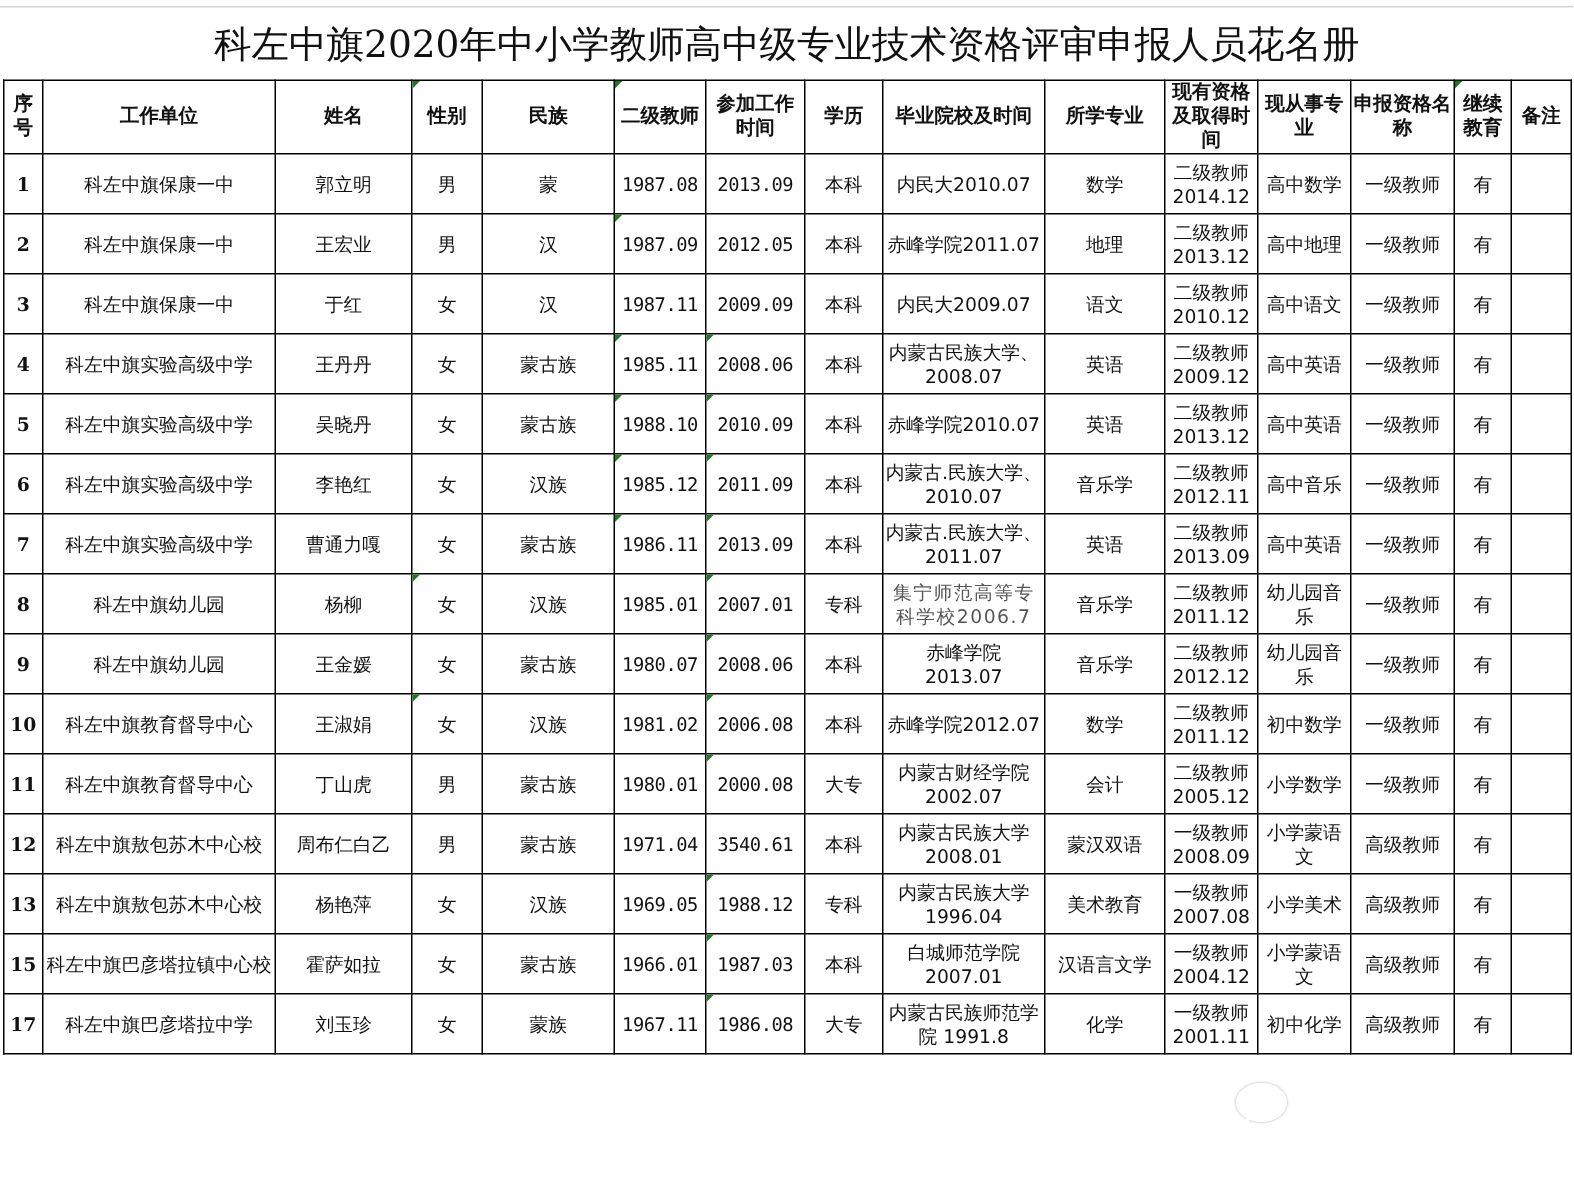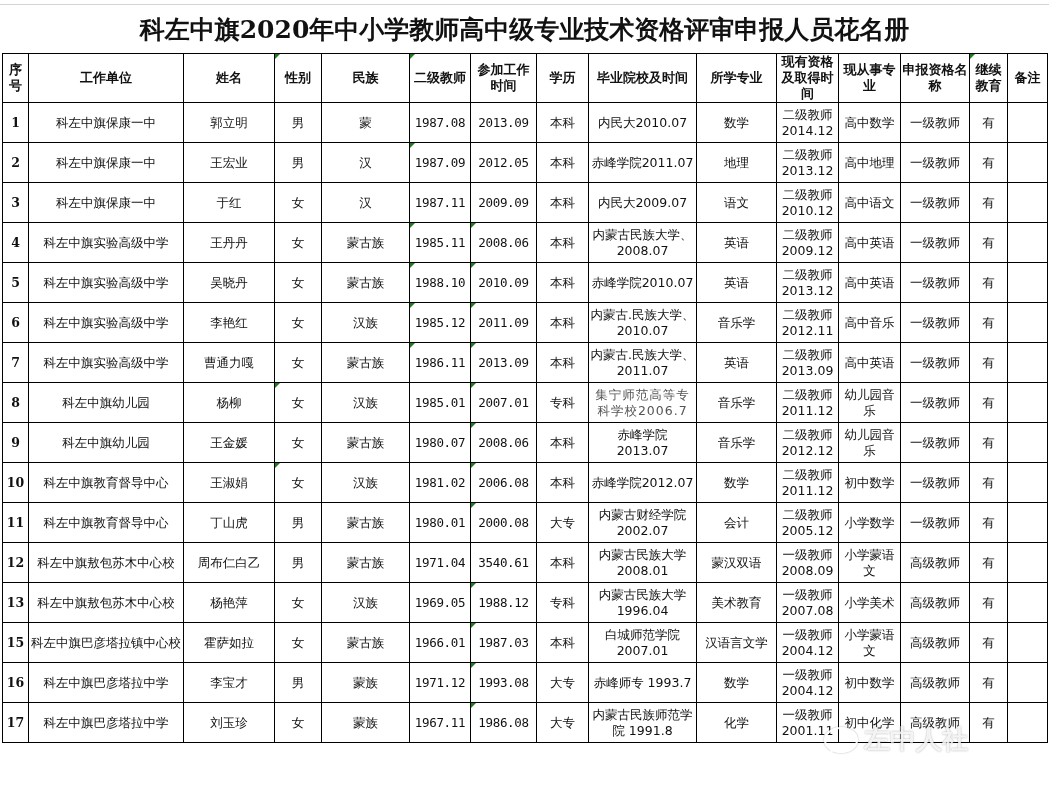--- a/index.html
+++ b/index.html
@@ -1,21 +1,21 @@
 <!DOCTYPE html>
 <html><head>
   <meta charset="utf-8">
   <style>
     html, body { margin: 0; padding: 0; background: #ffffff; }
     body { width: 1049px; height: 786px; overflow: hidden; position: relative;
            font-family: "DejaVu Sans", sans-serif; color: #111; }
     .topgrid { position: absolute; left: 0; top: 0; width: 1049px; height: 4px; border-bottom: 1px solid #d4d4d4; }
     .title { position: absolute; left: 0; top: 5px; width: 1049px; height: 48px;
              display: flex; align-items: center; justify-content: center;
-             font-family: "DejaVu Serif", serif; font-weight: bold; font-size: 25px; letter-spacing: 0px; }
+             font-family: "DejaVu Serif", serif; font-weight: normal; font-size: 25px; letter-spacing: 0px; }
     table.roster { position: absolute; left: 2px; top: 53px; border-collapse: collapse; table-layout: fixed; width: 1045px; }
     table.roster td, table.roster th { border: 1px solid #000; text-align: center; vertical-align: middle;
              font-size: 12.5px; line-height: 16px; padding: 0 1px; overflow: hidden; position: relative; }
     table.roster th { height: 47px; font-weight: bold; font-size: 13px; line-height: 16px; }
     table.roster td { height: 39px; }
     td.idx { font-family: "DejaVu Serif", serif; font-weight: bold; font-size: 13px; }
     td.num { font-family: "DejaVu Sans Mono", monospace; font-size: 12px; letter-spacing: -0.3px; margin-top: 18px; }
     .tri::before { content: ""; position: absolute; left: 0; top: 0; width: 0; height: 0;
              border-top: 5px solid #1e7a1e; border-right: 5px solid transparent; }
     .blurred { color: #555; font-size: 11.5px; letter-spacing: 1px; margin-top: 14px; }
@@ -305,37 +305,20 @@
     <td>本科</td>
     <td>白城师范学院 2007.01</td>
     <td>汉语言文学</td>
     <td>一级教师 2004.12</td>
     <td>小学蒙语文</td>
     <td>高级教师</td>
     <td>有</td>
     <td></td>
   </tr>
       <tr>
-    <td class="idx">16</td>
-    <td>科左中旗巴彦塔拉中学</td>
-    <td>李宝才</td>
-    <td>男</td>
-    <td>蒙族</td>
-    <td class="num">1971.12</td>
-    <td class="num tri">1993.08</td>
-    <td>大专</td>
-    <td>赤峰师专 1993.7</td>
-    <td>数学</td>
-    <td>一级教师 2004.12</td>
-    <td>初中数学</td>
-    <td>高级教师</td>
-    <td>有</td>
-    <td></td>
-  </tr>
-      <tr>
     <td class="idx">17</td>
     <td>科左中旗巴彦塔拉中学</td>
     <td>刘玉珍</td>
     <td>女</td>
     <td>蒙族</td>
     <td class="num">1967.11</td>
     <td class="num tri">1986.08</td>
     <td>大专</td>
     <td>内蒙古民族师范学院 1991.8</td>
     <td>化学</td>
@@ -343,14 +326,13 @@
     <td>初中化学</td>
     <td>高级教师</td>
     <td>有</td>
     <td></td>
   </tr>
     </tbody>
 </table>
 
 <div class="watermark">
   <span class="wm-icon"></span>
-  <span>左中人社</span>
 </div>
 
 </body></html>

